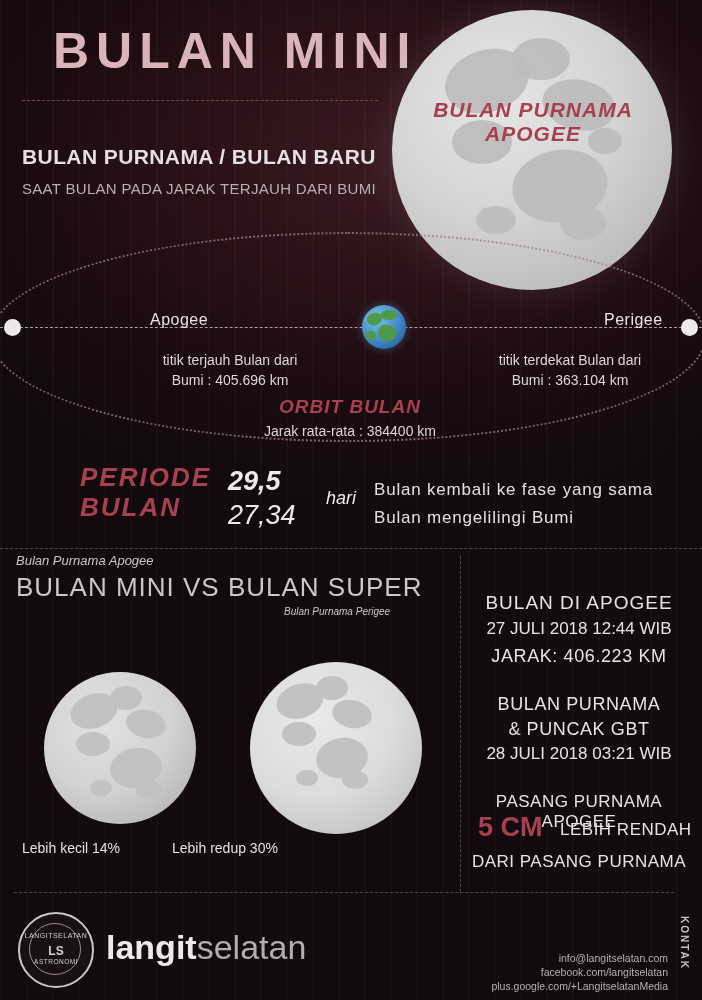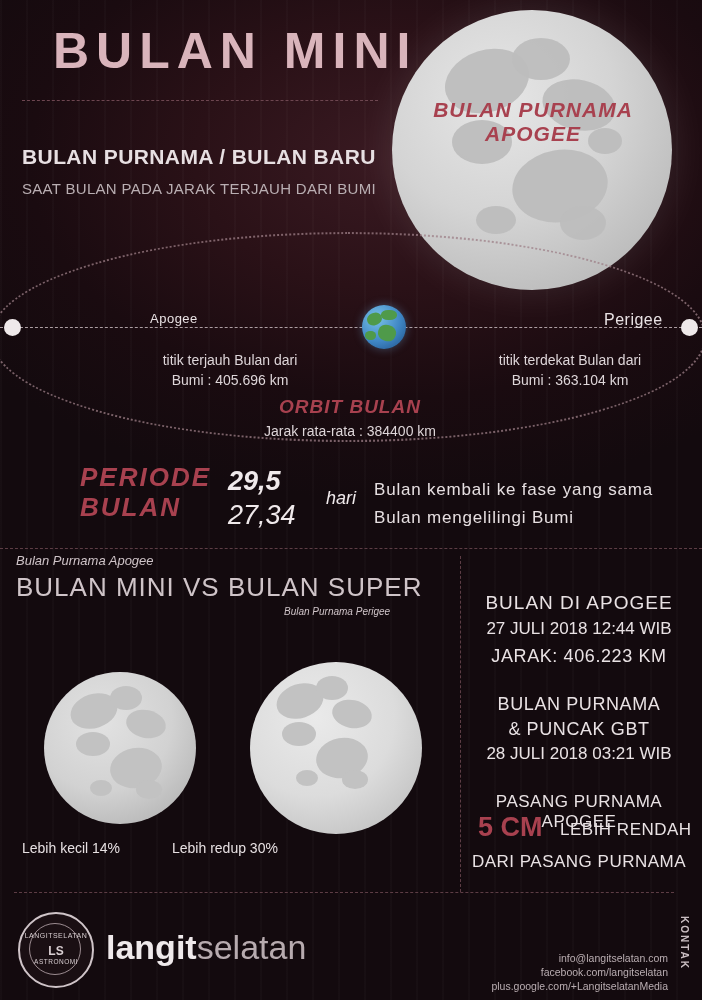--- a/index.html
+++ b/index.html
@@ -96,21 +96,21 @@
     background:radial-gradient(circle at 34% 30%, #79c2e8 0%, #3f86c4 55%, #1d4f86 100%);
     overflow:hidden;
     box-shadow:0 0 10px rgba(120,190,240,.35);
   }
   .earth .land{position:absolute;background:#4f9a4a;border-radius:45%;}
   .e1{left:5px;top:8px;width:15px;height:12px;transform:rotate(-20deg);}
   .e2{left:19px;top:5px;width:16px;height:10px;}
   .e3{left:16px;top:20px;width:18px;height:16px;transform:rotate(15deg);}
   .e4{left:3px;top:26px;width:11px;height:9px;}
 
-  .lbl-apogee { position:absolute; left:150px; top:311px; color:#e9e2e4; font-size:13px; letter-spacing:.5px;}
+  .lbl-apogee { position:absolute; left:150px; top:311px; color:#e9e2e4; font-size:16px; letter-spacing:.5px;}
   .lbl-perigee { position:absolute; left:604px; top:311px; color:#e9e2e4; font-size:16px; letter-spacing:.5px;}
 
   .txt-apogee { position:absolute; left:110px; top:350px; width:240px; text-align:center; color:#ded6d9; font-size:14px; line-height:20px;}
   .txt-perigee { position:absolute; left:450px; top:350px; width:240px; text-align:center; color:#ded6d9; font-size:14px; line-height:20px;}
 
   .orbit-title {
     position:absolute; left:240px; top:396px; width:220px; text-align:center;
     color:#a8414f; font-size:19px; font-weight:bold; font-style:italic; letter-spacing:1px;
   }
   .orbit-sub {

